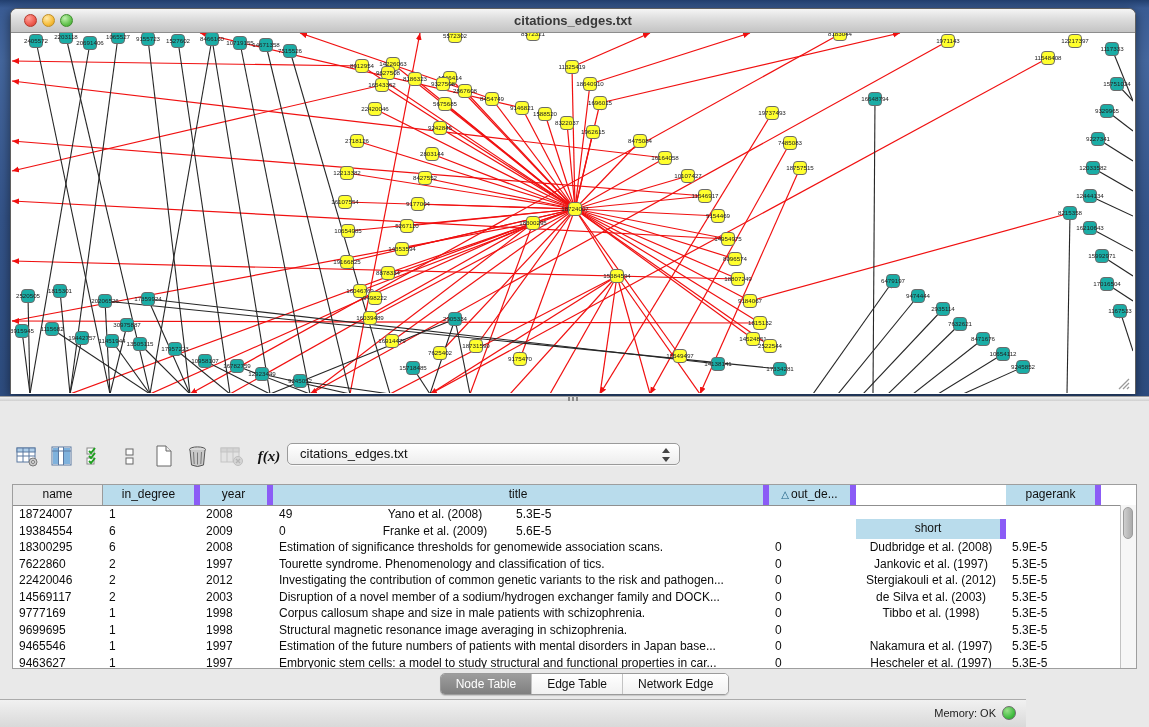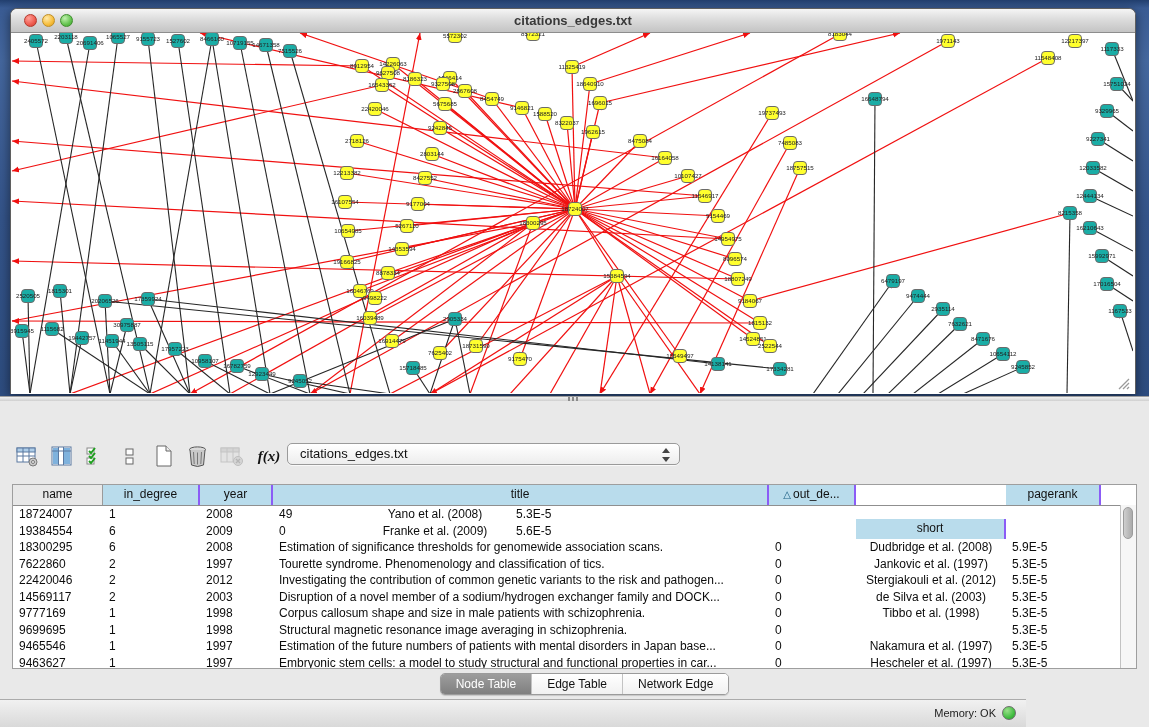--- a/index.html
+++ b/index.html
@@ -60,21 +60,21 @@
   #net-select .arrows{position:absolute;right:9px;top:3px;width:9px;height:16px;}
   #net-select .arrows .up{position:absolute;top:1px;left:1px;width:0;height:0;border-left:4px solid transparent;border-right:4px solid transparent;border-bottom:5px solid #444;}
   #net-select .arrows .dn{position:absolute;bottom:1px;left:1px;width:0;height:0;border-left:4px solid transparent;border-right:4px solid transparent;border-top:5px solid #444;}
   
   #data-table{
     position:absolute;left:12px;top:83px;width:1125px;height:185px;box-sizing:border-box;
     border:1px solid #9e9e9e;background:#fff;overflow:hidden;
   }
   #thead{display:flex;height:20px;border-bottom:1px solid #8f8f8f;}
   .th{box-sizing:border-box;height:20px;line-height:19px;font-size:12px;color:#111;
-      text-align:center;background:#b9dcec;border-right:2px solid #8b5cf6;overflow:hidden;white-space:nowrap;}
+      text-align:center;background:#b9dcec;border-right:6px solid #8b5cf6;overflow:hidden;white-space:nowrap;}
   .th.first{background:#e8e8e8;border-right:1px solid #9a9a9a;}
   .sort-glyph{font-size:10px;color:#1b5e82;margin-right:2px;}
   #tbody{position:relative;}
   .tr{display:flex;height:16.5px;line-height:16.5px;font-size:12px;color:#0c0c0c;white-space:nowrap;}
   .td{box-sizing:border-box;padding-left:6px;overflow:hidden;text-overflow:clip;}
   .td.center{text-align:center;padding-left:0;}
   #vscroll{position:absolute;right:0;top:20px;bottom:0;width:15px;background:#f6f6f6;border-left:1px solid #c2c2c2;}
   #vscroll .thumb{position:absolute;left:2px;top:2px;width:10px;height:32px;border-radius:6px;
     background:linear-gradient(90deg,#cfcfcf,#ababab);border:1px solid #9b9b9b;box-sizing:border-box;}
   

